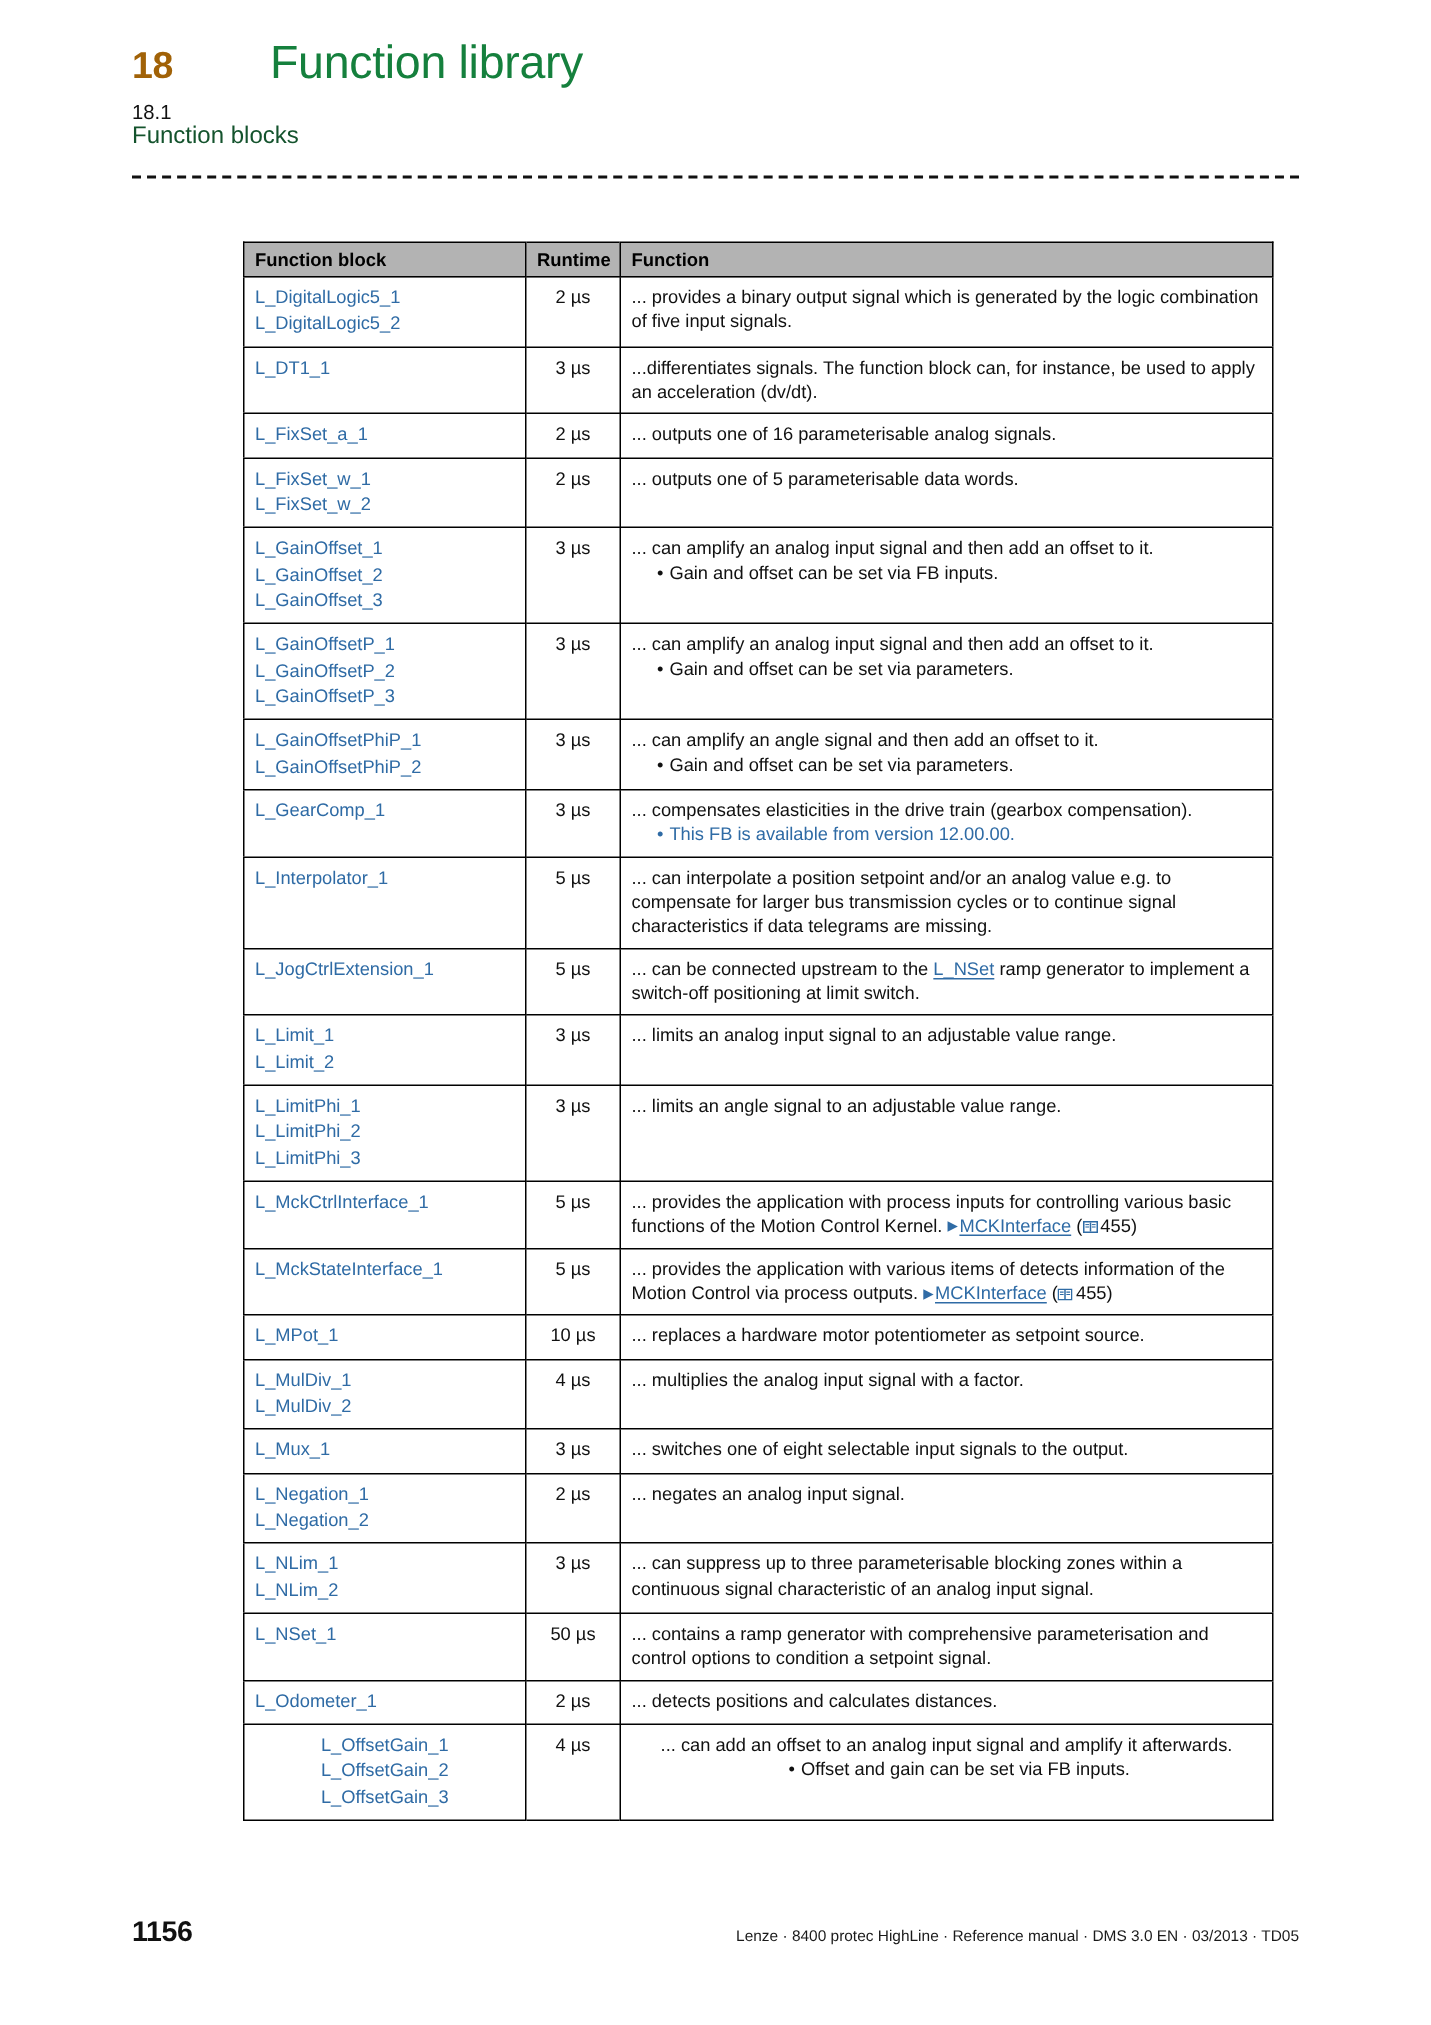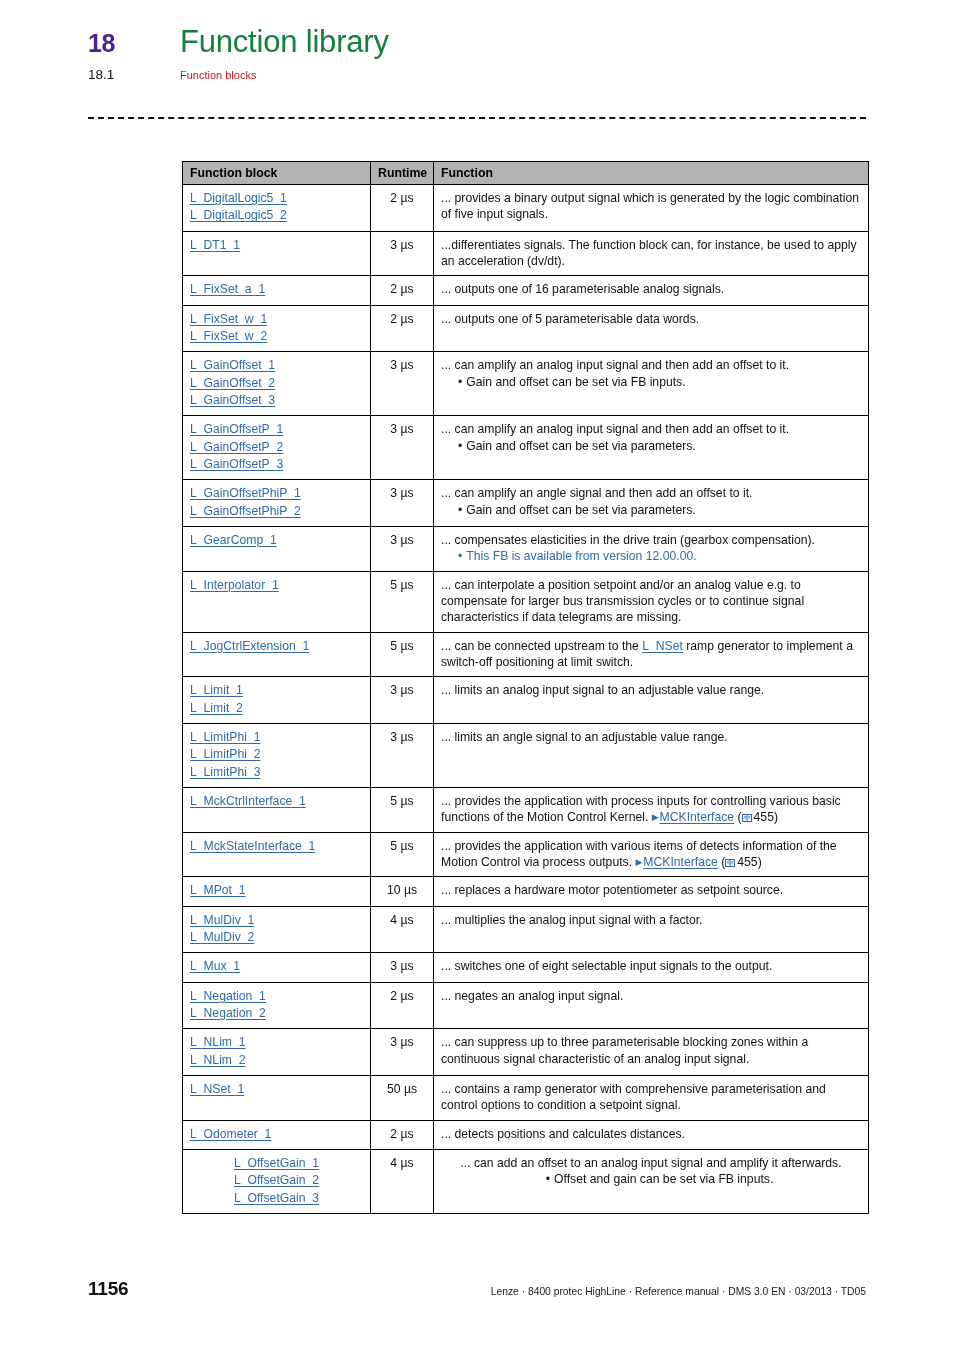--- a/index.html
+++ b/index.html
@@ -24,59 +24,60 @@
     width: 790px;
   }
   .chapter-line {
     display: flex;
     align-items: baseline;
   }
   .chapter-num {
     width: 92px;
     font-size: 25px;
     font-weight: 700;
-    color: #4c1d95;
+    color: #a16207;
     letter-spacing: -0.3px;
   }
   .chapter-title {
     font-size: 31px;
     font-weight: 400;
     color: #15803d;
     letter-spacing: -0.2px;
   }
   .section-line {
     display: flex;
     align-items: baseline;
     margin-top: 7px;
+    flex-direction: column;
   }
   .section-num {
     width: 92px;
     font-size: 13.5px;
     font-weight: 400;
     color: #111111;
   }
   .section-title {
-    font-size: 11px;
+    font-size: 16px;
     font-weight: 400;
-    color: #b91c1c;
+    color: #14532d;
   }
 
   .dashed-rule {
     position: absolute;
     left: 88px;
     top: 117px;
     width: 778px;
     height: 0;
     border-top: 2px dashed #111111;
   }
 
   
   .fb-table {
     position: absolute;
-    left: 182px;
+    left: 162px;
     top: 161px;
     width: 686px;
     border-collapse: collapse;
     border-left: 1.5px solid #000;
     border-right: 1.5px solid #000;
     border-top: 1.5px solid #000;
     border-bottom: 1.5px solid #000;
     table-layout: fixed;
   }
   .fb-table col.c-block { width: 188px; }
@@ -115,21 +116,20 @@
     color: #111;
     white-space: nowrap;
   }
   .cell-function {
     color: #111;
   }
 
   .fb-link {
     display: block;
     color: #2f6ba5;
-    text-decoration: underline;
     text-underline-offset: 1.5px;
     font-size: 12.2px;
     line-height: 1.42;
     white-space: nowrap;
     cursor: pointer;
   }
 
   .desc-line { display: block; }
 
   .bullet-line {

